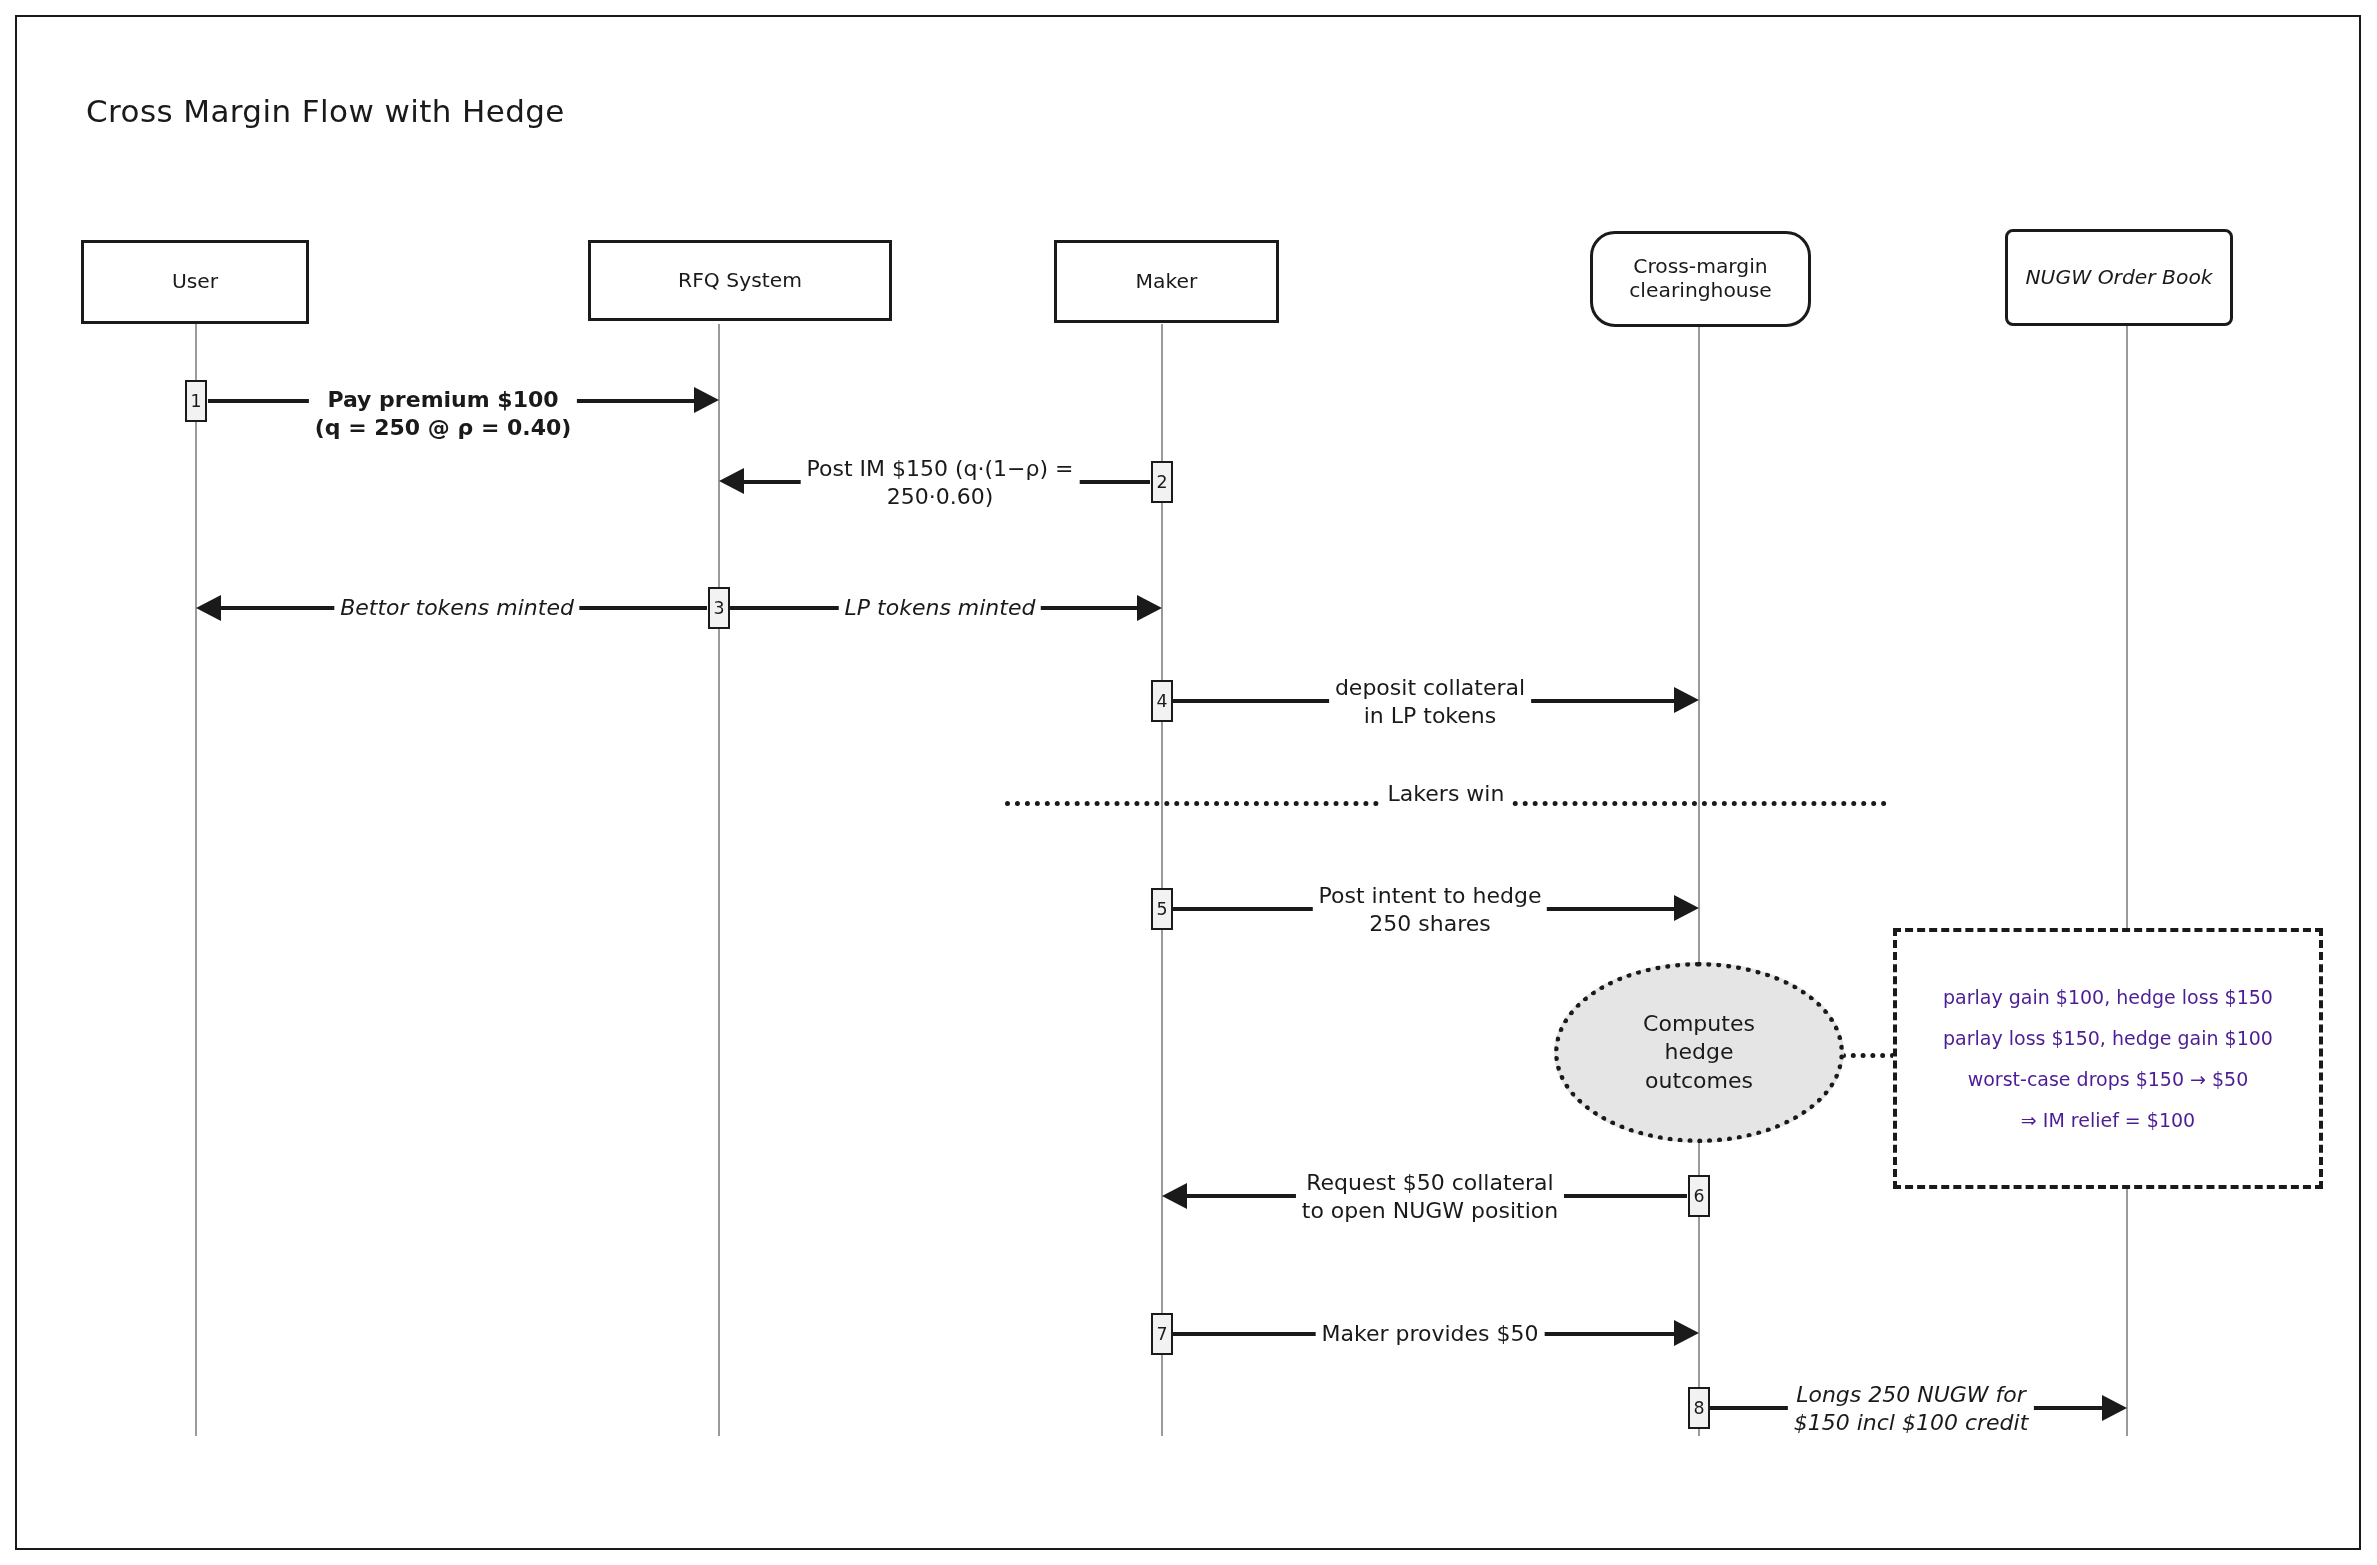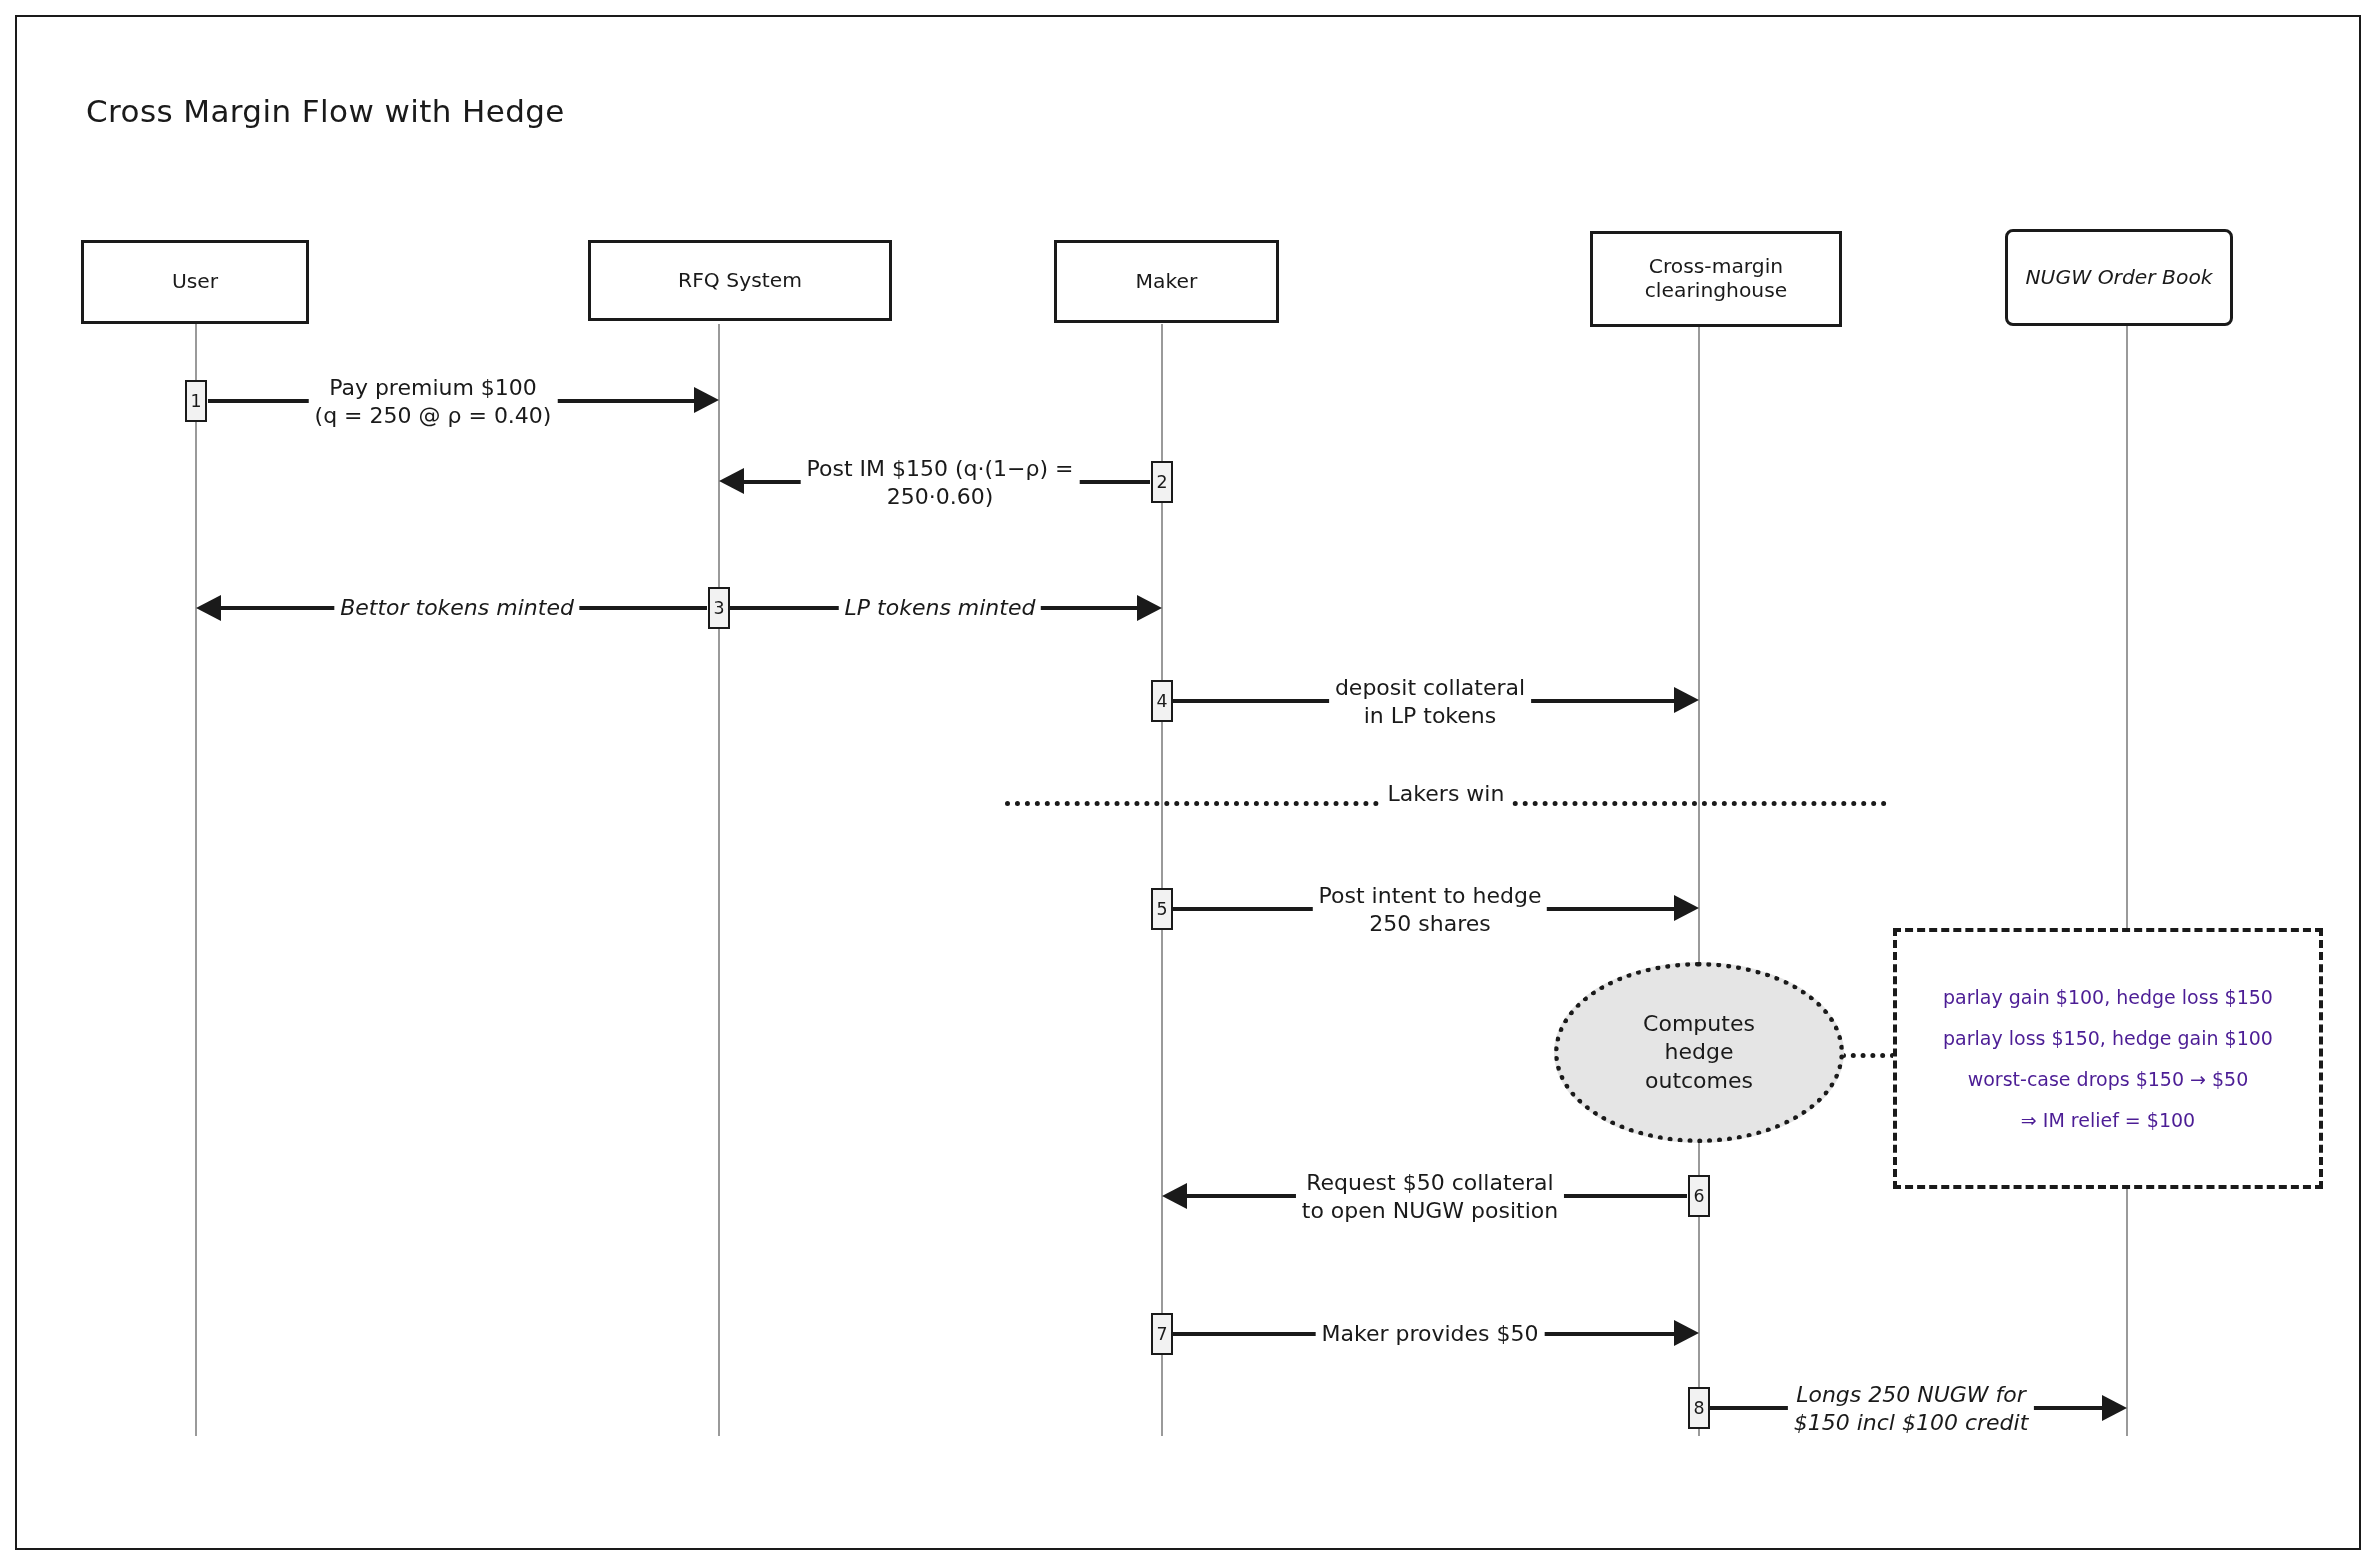--- a/index.html
+++ b/index.html
@@ -177,33 +177,33 @@
       </div>
       <div class="lifeline" style="left: 718px; top: 324px; height: 1112px; background: rgb(154, 154, 154);"></div>
       <div class="participant" style="left: 588px; top: 240px; width: 304px; height: 81px;">
         <div>RFQ System</div>
       </div>
       <div class="lifeline" style="left: 1161px; top: 324px; height: 1112px; background: rgb(154, 154, 154);"></div>
       <div class="participant" style="left: 1054px; top: 240px; width: 225px; height: 83px;">
         <div>Maker</div>
       </div>
       <div class="lifeline" style="left: 1698px; top: 324px; height: 1112px; background: rgb(154, 154, 154);"></div>
-      <div class="participant" style="left: 1590px; top: 231px; width: 252px; height: 96px;">
+      <div class="participant" style="left: 1590px; top: 231px; width: 221px; height: 96px; border-radius: 25px;">
         <div>Cross-margin<br>clearinghouse</div>
       </div>
       <div class="lifeline" style="left: 2126px; top: 324px; height: 1112px; background: rgb(154, 154, 154);"></div>
       <div class="participant italic" style="left: 2005px; top: 229px; width: 228px; height: 97px;">
         <div>NUGW Order Book</div>
       </div>
       <div class="divider-line" style="left: 1005px; top: 801px; width: 882px;"></div>
       <div class="divider-label" style="left: 1446px; top: 781px; transform: translateX(-50%);">Lakers win</div>
       <div class="badge" style="left: 185px; top: 380px;">1</div>
       <div class="msgline" style="left: 208px; top: 399px; width: 499px;"></div>
       <div class="arrowhead right" style="top: 387px; left: 694px;"></div>
-      <div class="msglabel" style="left: 433px; top: 401px; transform: translate(-50%, -50%); margin-top: 0px;">Pay premium $100<br>(q = 250 @ ρ = 0.40)</div>
+      <div class="msglabel" style="left: 443px; top: 401px; transform: translate(-50%, -50%); margin-top: 12px; font-weight: bold;">Pay premium $100<br>(q = 250 @ ρ = 0.40)</div>
       <div class="badge" style="left: 1151px; top: 461px;">2</div>
       <div class="msgline" style="left: 730px; top: 480px; width: 420px;"></div>
       <div class="arrowhead left" style="top: 468px; left: 719px;"></div>
       <div class="msglabel" style="left: 940px; top: 482px; transform: translate(-50%, -50%); margin-top: 0px;">Post IM $150 (q·(1−ρ) =<br>250·0.60)</div>
       <div class="badge" style="left: 708px; top: 587px;">3</div>
       <div class="msgline" style="left: 208px; top: 606px; width: 499px;"></div>
       <div class="arrowhead left" style="top: 595px; left: 196px;"></div>
       <div class="msglabel italic" style="left: 457px; top: 608px; transform: translate(-50%, -50%); margin-top: 0px;">Bettor tokens minted</div>
       <div class="msgline" style="left: 730px; top: 606px; width: 420px;"></div>
       <div class="arrowhead right" style="top: 595px; left: 1137px;"></div>

